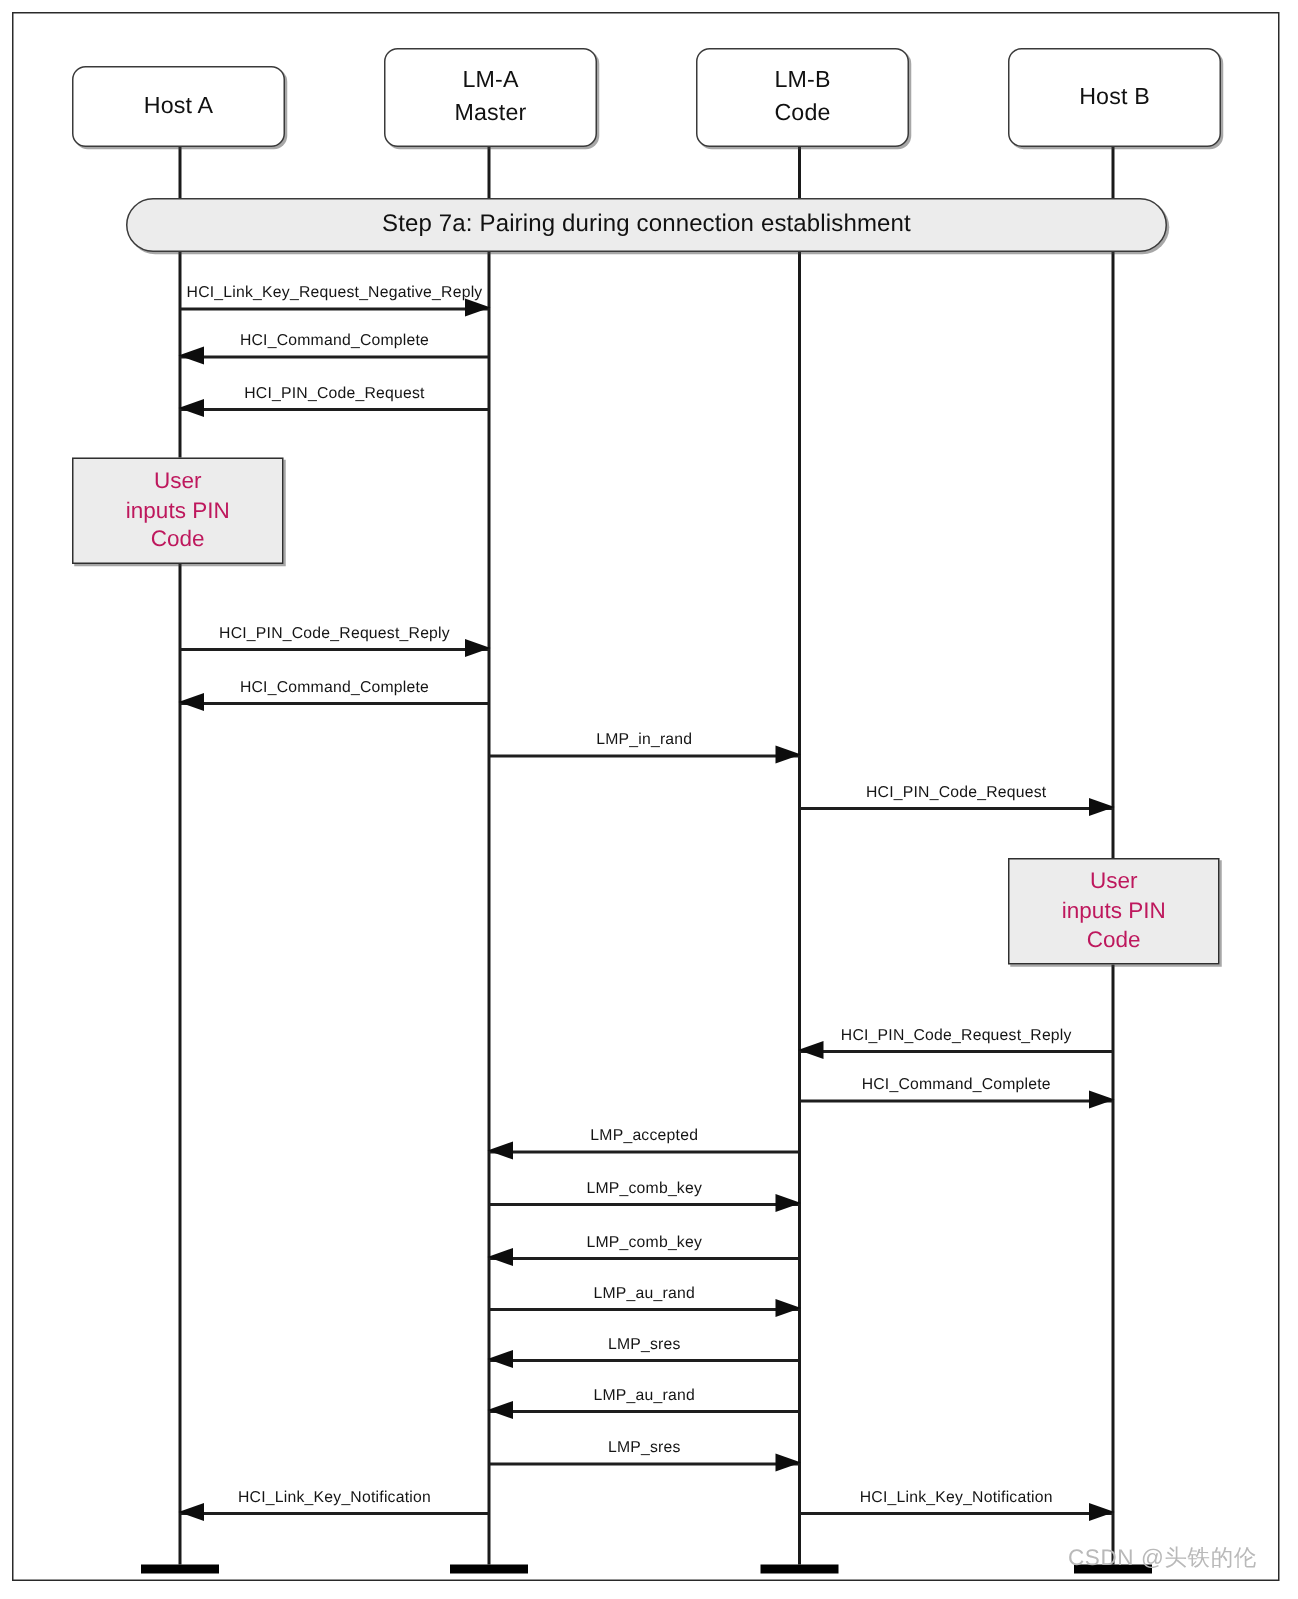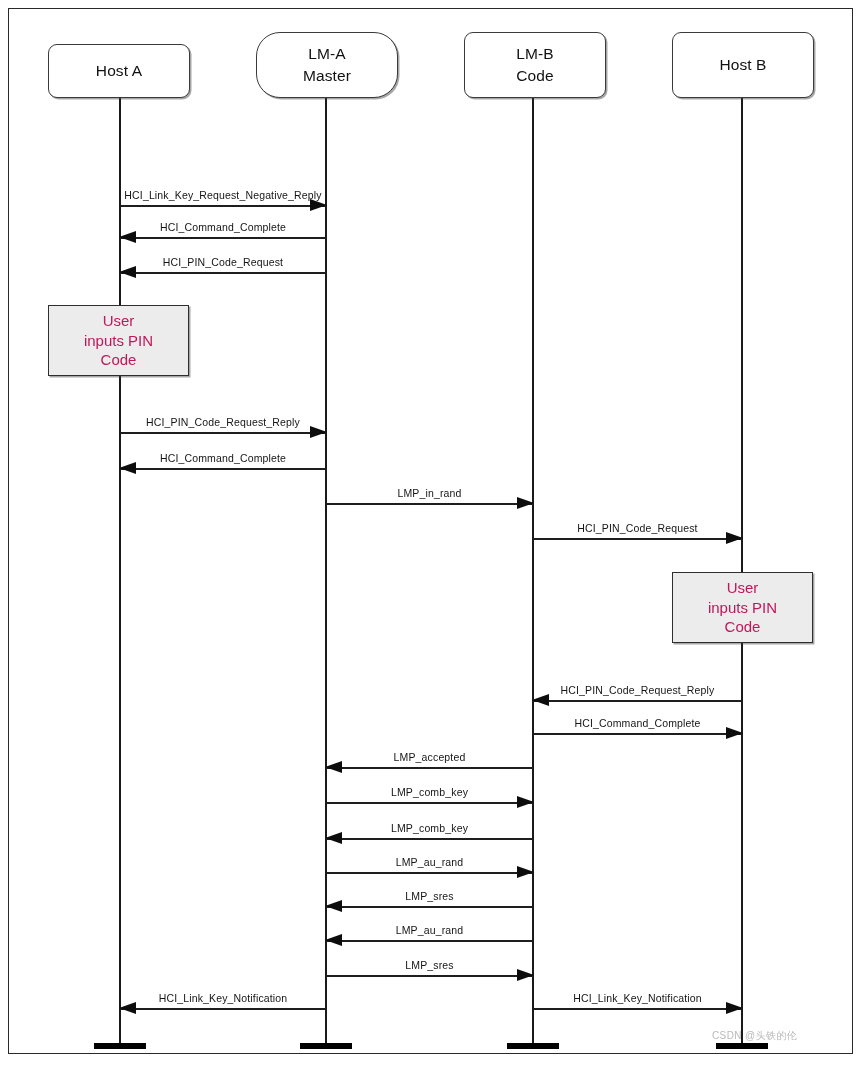--- a/index.html
+++ b/index.html
@@ -129,21 +129,21 @@
     width: 100%;
     text-align: center;
     font-size: 10.5px;
     color: #151515;
     white-space: nowrap;
     letter-spacing: 0.15px;
     margin-top: 16px;
   }
   .watermark {
     position: absolute;
-    font-size: 10px;
+    font-size: 15px;
     color: #b9b9b9;
     white-space: nowrap;
     letter-spacing: 0.4px;
   }
 </style>
 </head>
 <body>
 
 <div id="canvas">
 
@@ -152,33 +152,36 @@
   <div id="lifelines-layer">
       <div class="lifeline" style="left: 119px; top: 98px; height: 945px;"></div>
       <div class="lifeline" style="left: 325px; top: 98px; height: 945px;"></div>
       <div class="lifeline" style="left: 532px; top: 98px; height: 945px;"></div>
       <div class="lifeline" style="left: 741px; top: 98px; height: 945px;"></div>
     </div>
   <div id="actors-layer">
       <div class="actor-box" style="left: 48px; top: 44px; width: 142px; height: 54px;">
         <div class="actor-line1">Host A</div>
       </div>
-      <div class="actor-box" style="left: 256px; top: 32px; width: 142px; height: 66px; border-radius: 24px;">
+      <div class="actor-box" style="left: 256px; top: 32px; width: 142px; height: 66px;">
         <div class="actor-line1">LM-A</div>
         <div class="actor-line2">Master</div>
       </div>
       <div class="actor-box" style="left: 464px; top: 32px; width: 142px; height: 66px;">
         <div class="actor-line1">LM-B</div>
         <div class="actor-line2">Code</div>
       </div>
       <div class="actor-box" style="left: 672px; top: 32px; width: 142px; height: 66px;">
         <div class="actor-line1">Host B</div>
       </div>
     </div>
 
+  <div class="step-banner" id="step-banner" style="left: 84px; top: 132px; width: 694px; height: 36px; background: rgb(236, 236, 236);">
+    <span class="step-banner-text">Step 7a: Pairing during connection establishment</span>
+  </div>
 
   <div id="notes-layer">
       <div class="note-box" style="left: 48px; top: 305px; width: 141px; height: 71px;">
         <div class="note-line">User</div>
         <div class="note-line">inputs PIN</div>
         <div class="note-line">Code</div>
       </div>
       <div class="note-box" style="left: 672px; top: 572px; width: 141px; height: 71px;">
         <div class="note-line">User</div>
         <div class="note-line">inputs PIN</div>

